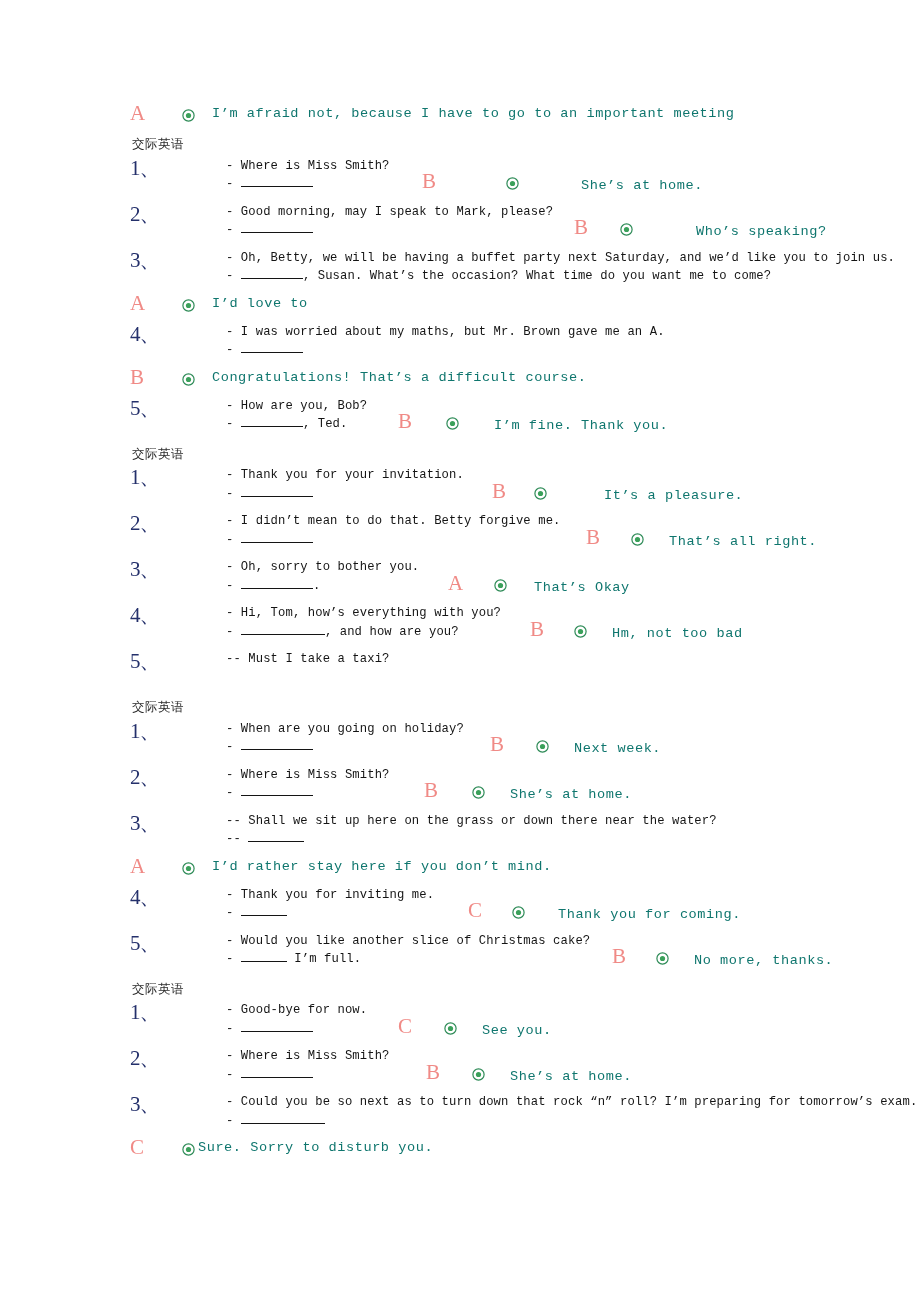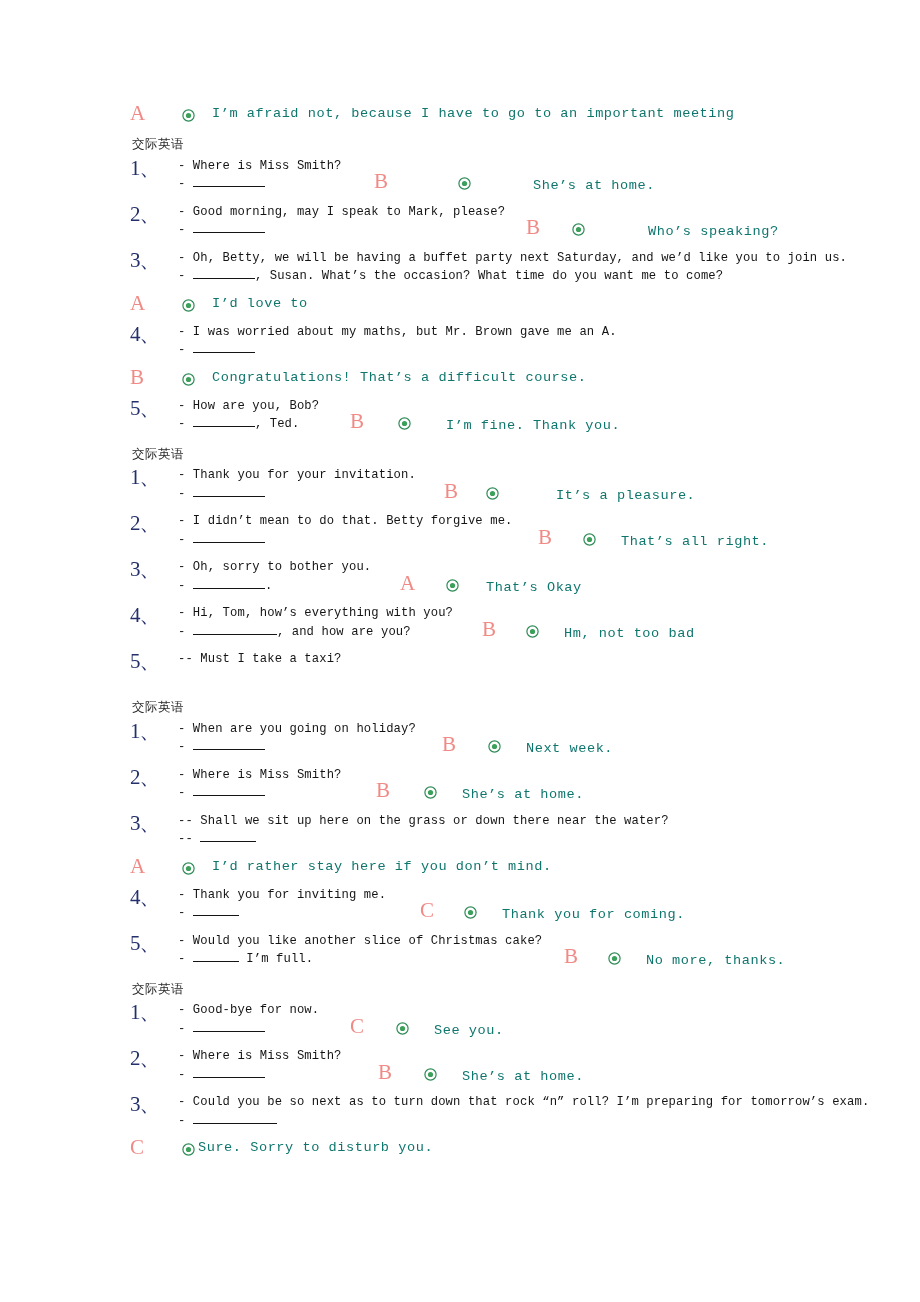--- a/index.html
+++ b/index.html
@@ -59,20 +59,21 @@
   .qbody {
     margin-left: 48px;
     position: relative;
   }
   .qline {
     font-size: 12.2px;
     color: #141414;
     line-height: 1.55;
     white-space: nowrap;
     letter-spacing: 0.12px;
+    margin-left: 48px;
   }
   .blank {
     display: inline-block;
     border-bottom: 1.6px solid #141414;
     height: 0.72em;
     vertical-align: baseline;
   }
   .blank.w1 { width: 72px; }
   .blank.w2 { width: 56px; }
   .blank.w3 { width: 62px; }
@@ -315,21 +316,21 @@
         </div>
         <div class="qblock">
           <div class="qnum">4、</div>
           <div class="qbody">
             <div class="qline">- Thank you for inviting me.</div>
             <div class="qline ansrow"><span>-</span> <span class="blank w5"></span><span class="mark" style="left: 242px;">C</span><span class="radio" style="left: 286px; top: 2px;">
                 <svg width="13" height="13" viewBox="0 0 13 13">
                   <circle cx="6.5" cy="6.5" r="5.6" fill="#ffffff" stroke="#2e8b57" stroke-width="1.2"></circle>
                   <circle cx="6.5" cy="6.5" r="2.6" fill="#3aa05a"></circle>
                 </svg>
-              </span><span class="opt" style="left: 324px;">Thank you for coming.</span></div>
+              </span><span class="opt" style="left: 332px;">Thank you for coming.</span></div>
           </div>
         </div>
         <div class="qblock">
           <div class="qnum">5、</div>
           <div class="qbody">
             <div class="qline">- Would you like another slice of Christmas cake?</div>
             <div class="qline ansrow"><span>-</span> <span class="blank w5"></span><span> I’m full.</span><span class="mark" style="left: 386px;">B</span><span class="radio" style="left: 430px; top: 2px;">
                 <svg width="13" height="13" viewBox="0 0 13 13">
                   <circle cx="6.5" cy="6.5" r="5.6" fill="#ffffff" stroke="#2e8b57" stroke-width="1.2"></circle>
                   <circle cx="6.5" cy="6.5" r="2.6" fill="#3aa05a"></circle>

